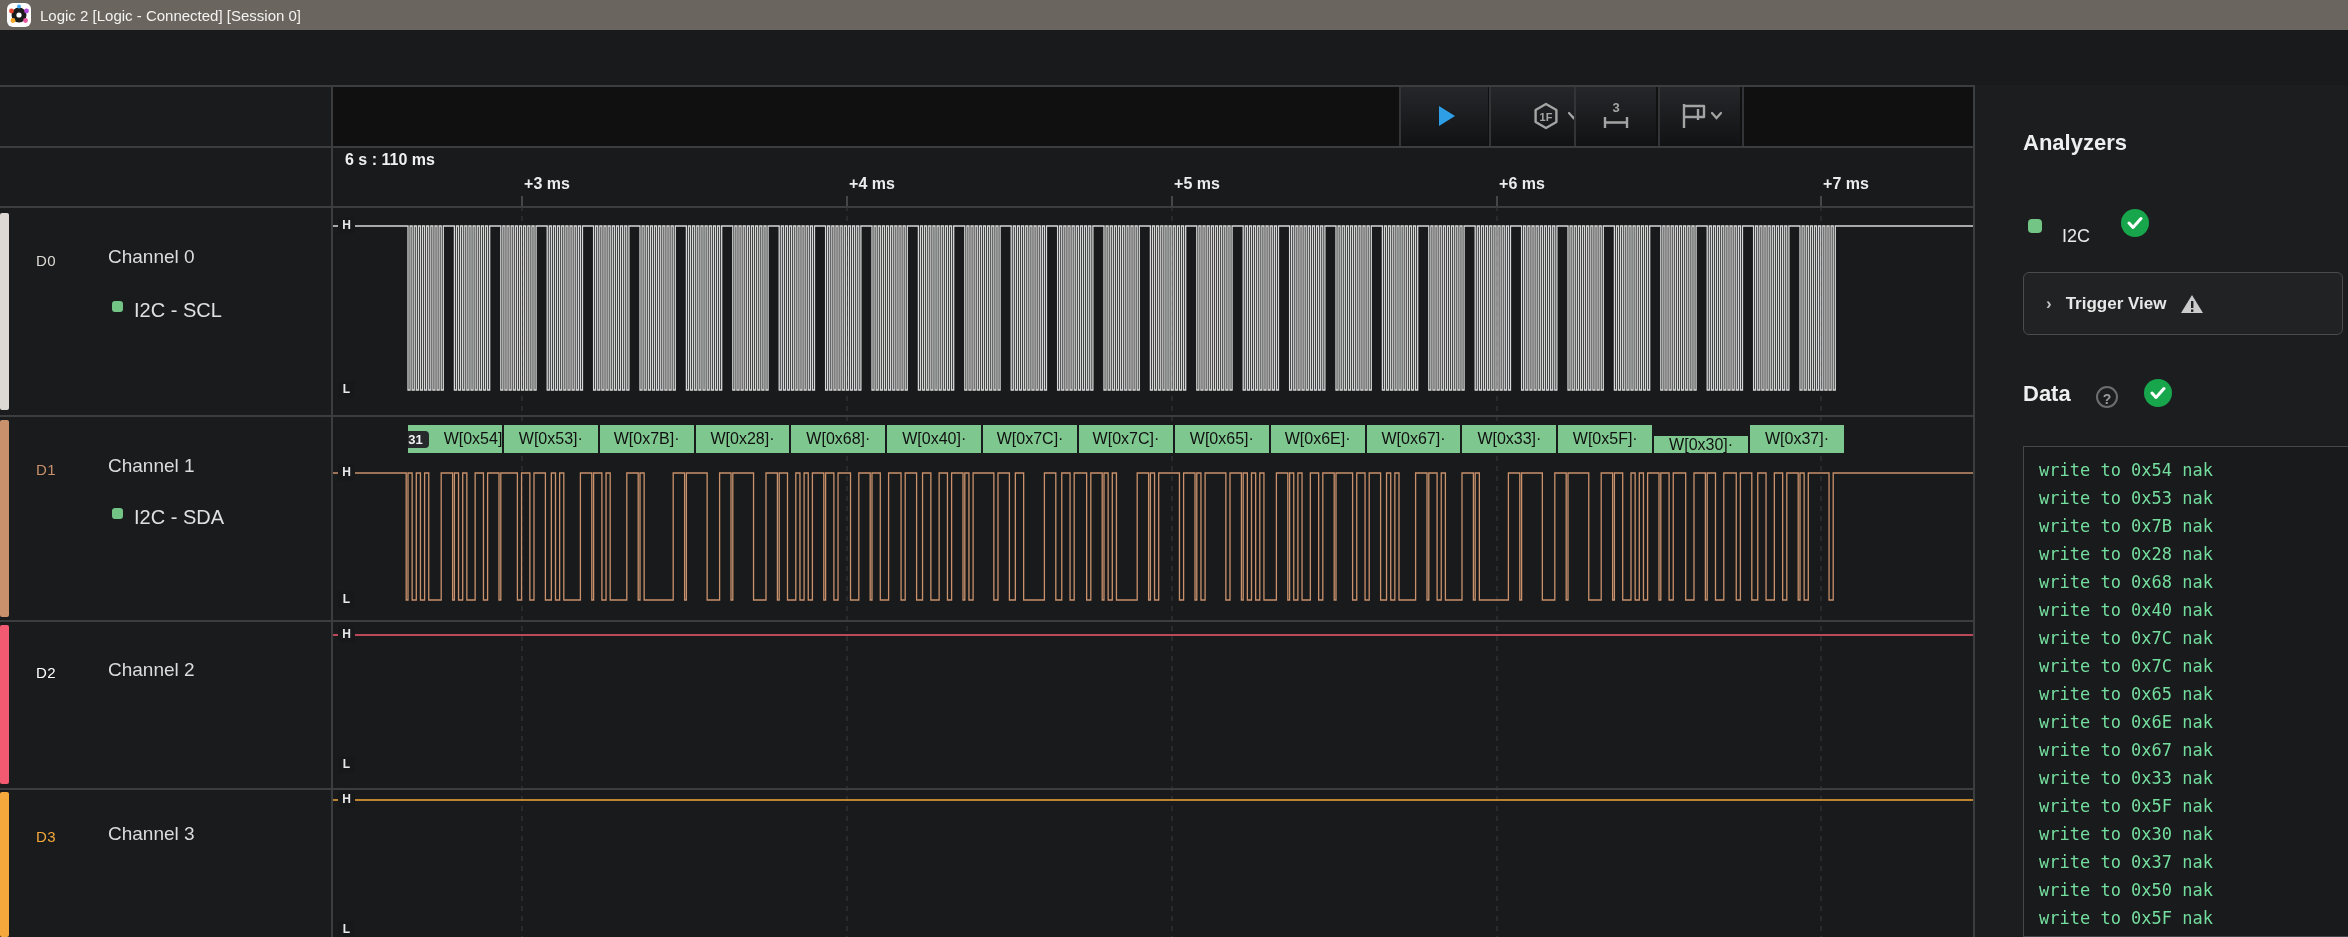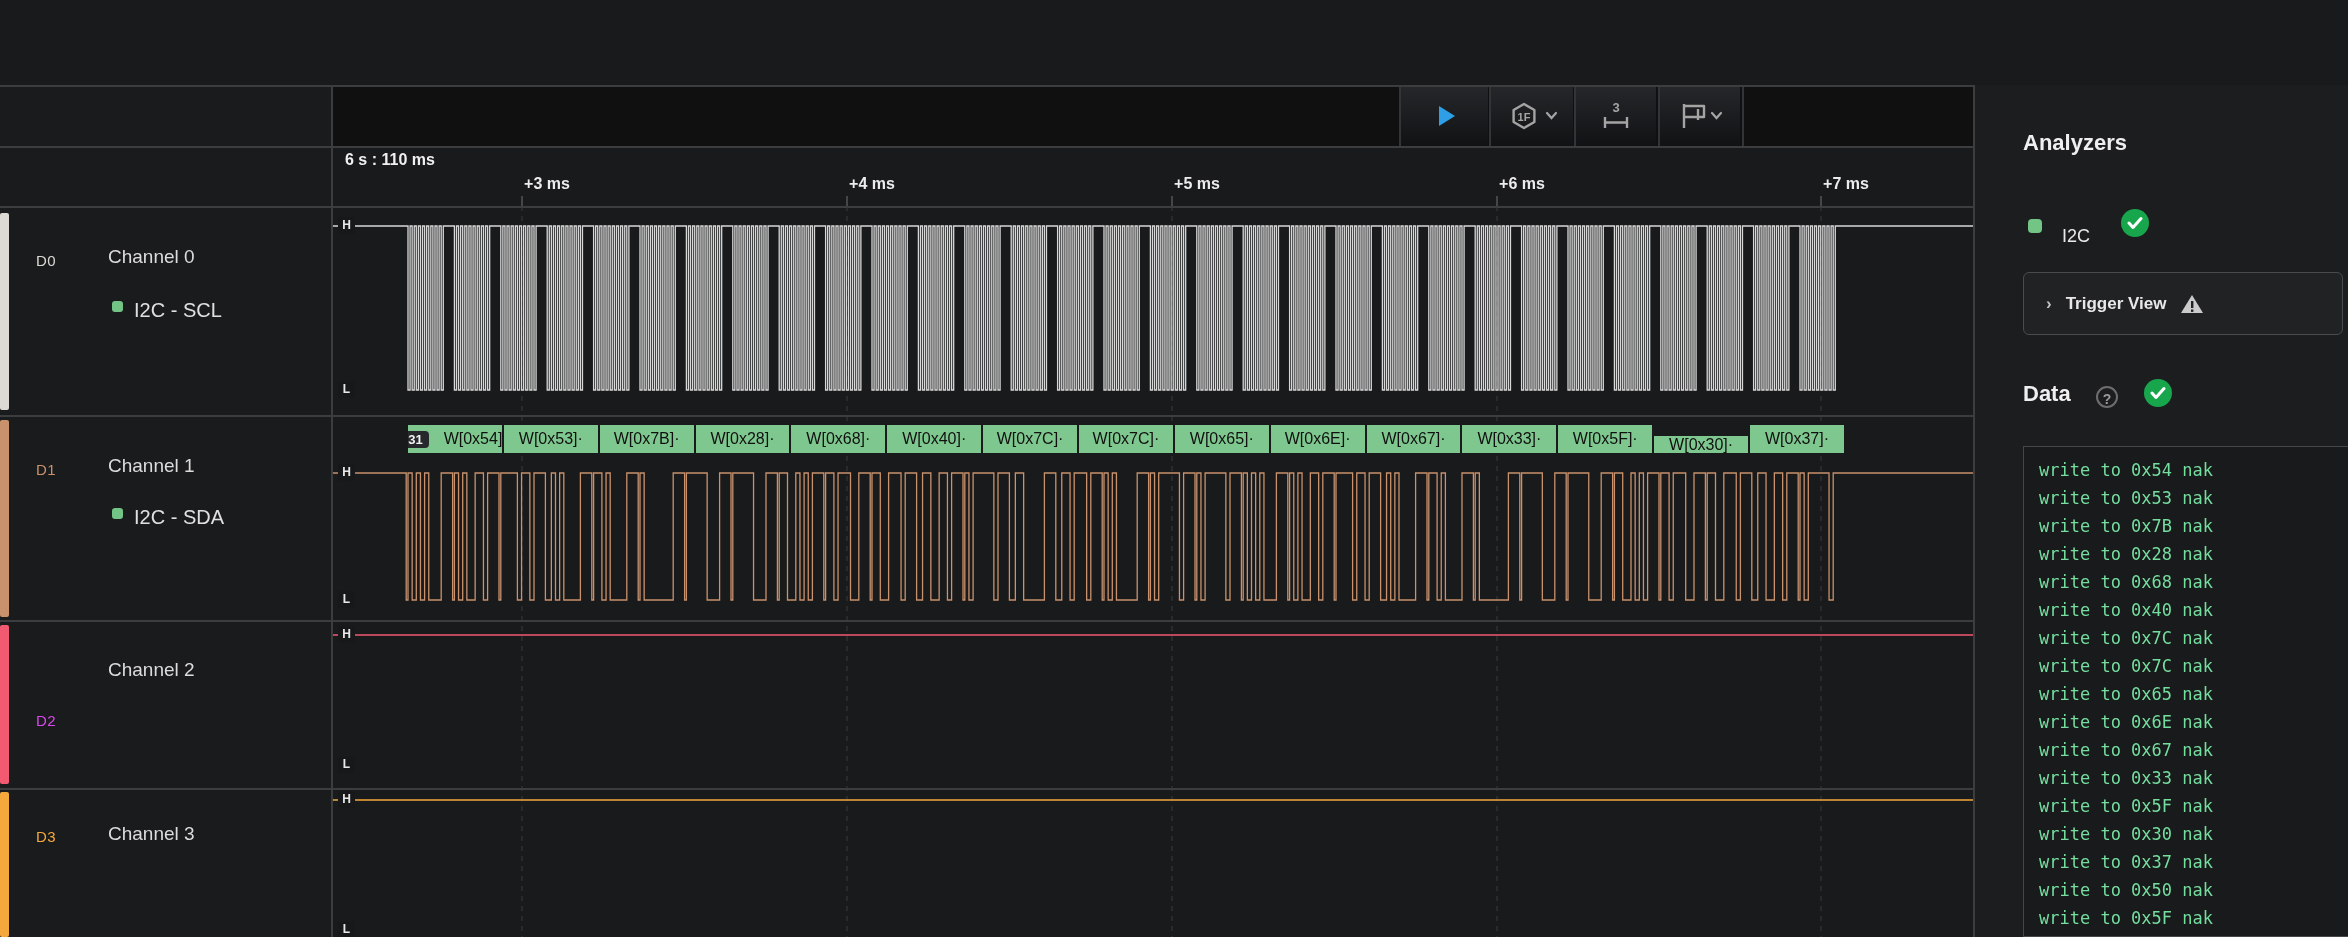--- a/index.html
+++ b/index.html
@@ -58,20 +58,34 @@
   .datarows{padding:9px 0 0 15px;font-family:"DejaVu Sans Mono",monospace;font-size:17px;
             line-height:28px;color:#74de9f;white-space:pre;}
   .i2c-sq{position:absolute;left:2028px;top:219px;width:14px;height:14px;border-radius:4px;background:#72c585;}
   .i2c-name{position:absolute;left:2062px;top:226px;color:#e8e8e8;font-size:18px;}
 </style>
 </head>
 <body>
 
 <div id="root">
 
+  <div class="abs titlebar">
+    <div class="appicon">
+      <svg width="24" height="24">
+        <circle cx="12" cy="12" r="7.5" fill="#1b1b1b"></circle>
+        <circle cx="12" cy="12" r="2.6" fill="#ffffff"></circle>
+        <circle cx="4.5" cy="8" r="2.4" fill="#e8452c"></circle>
+        <circle cx="6" cy="17.5" r="2.4" fill="#f5a623"></circle>
+        <circle cx="19.5" cy="8" r="2.4" fill="#b048d8"></circle>
+        <circle cx="18.5" cy="17.5" r="2.4" fill="#e857a0"></circle>
+        <circle cx="12" cy="3.5" r="2" fill="#3fa9f5"></circle>
+      </svg>
+    </div>
+    <span class="title-text">Logic 2 [Logic - Connected] [Session 0]</span>
+  </div>
 
 
   <div class="abs leftcol"></div>
 
   <div class="abs chan-strip" style="top: 213px; height: 197px; background: rgb(220, 217, 212);"></div>
   <div class="abs chan-strip" style="top: 420px; height: 197px; background: rgb(201, 145, 108);"></div>
   <div class="abs chan-strip" style="top: 625px; height: 159px; background: rgb(242, 90, 114);"></div>
   <div class="abs chan-strip" style="top: 792px; height: 145px; background: rgb(245, 168, 59);"></div>
 
   <div>
@@ -80,35 +94,35 @@
     <span class="an-square" style="top:301px"></span>
     <span class="an-label" style="top:299px">I2C - SCL</span>
   </div>
   <div>
     <span class="d-label" style="top: 461px; color: rgb(201, 145, 108);">D1</span>
     <span class="chan-name" style="top:455px">Channel 1</span>
     <span class="an-square" style="top:508px"></span>
     <span class="an-label" style="top:506px">I2C - SDA</span>
   </div>
   <div>
-    <span class="d-label" style="top: 664px; color: #d946ef; margin-top: 48px;">D2</span>
+    <span class="d-label" style="top: 664px; color: #ffffff;">D2</span>
     <span class="chan-name" style="top:659px">Channel 2</span>
   </div>
   <div>
     <span class="d-label" style="top: 828px; color: rgb(245, 168, 59);">D3</span>
     <span class="chan-name" style="top:823px">Channel 3</span>
   </div>
 
   <div class="abs toolbar-bg"></div>
   <div class="tbtn" style="left:1401px;width:87px;">
     <svg width="30" height="30">
       <path d="M9 5 L25 15 L9 25 Z" fill="#2e9fe6"></path>
     </svg>
   </div>
-  <div class="tbtn" style="left:1491px;width:82px;">
+  <div class="tbtn" style="left:1491px;width:82px;padding-left:22px;">
     <svg width="58" height="32">
       <path d="M31.4 10 L31.4 22 L21 28 L10.6 22 L10.6 10 L21 4 Z" fill="none" stroke="#a4a4a4" stroke-width="2.4" stroke-linejoin="round"></path>
       <text x="21" y="20.5" font-size="11" font-weight="bold" fill="#a4a4a4" text-anchor="middle" font-family="Liberation Sans,sans-serif">1F</text>
       <path d="M44 13 L48.5 18 L53 13" fill="none" stroke="#a4a4a4" stroke-width="2.2" stroke-linecap="round"></path>
     </svg>
   </div>
   <div class="tbtn" style="left:1576px;width:80px;">
     <svg width="34" height="34">
       <text x="17" y="13" font-size="13" font-weight="bold" fill="#a4a4a4" text-anchor="middle" font-family="Liberation Sans,sans-serif">3</text>
       <path d="M6 18 L6 29 M6 23.5 L28 23.5 M28 18 L28 29" fill="none" stroke="#a4a4a4" stroke-width="2.4"></path>

